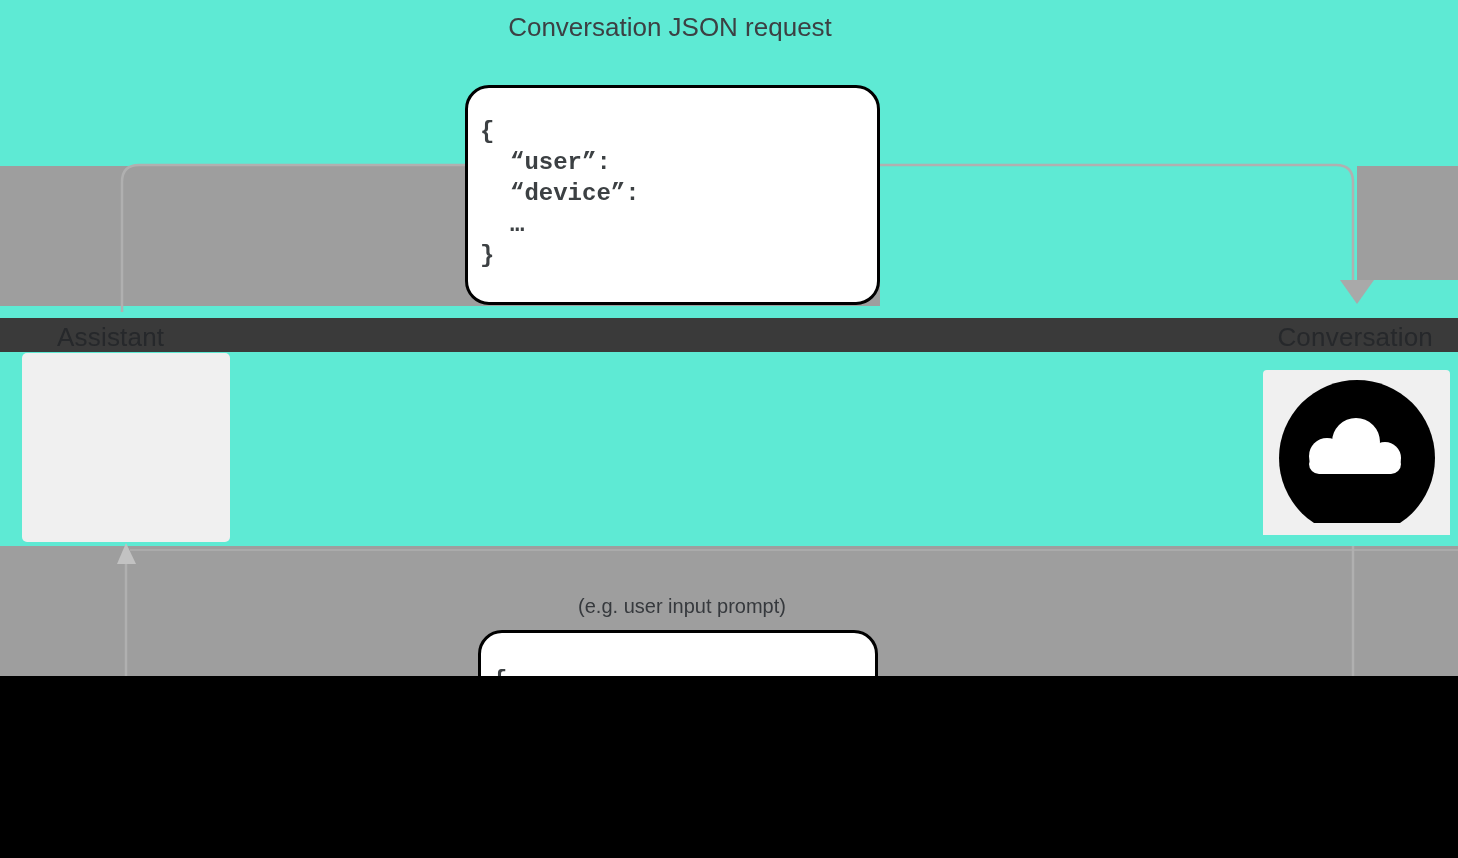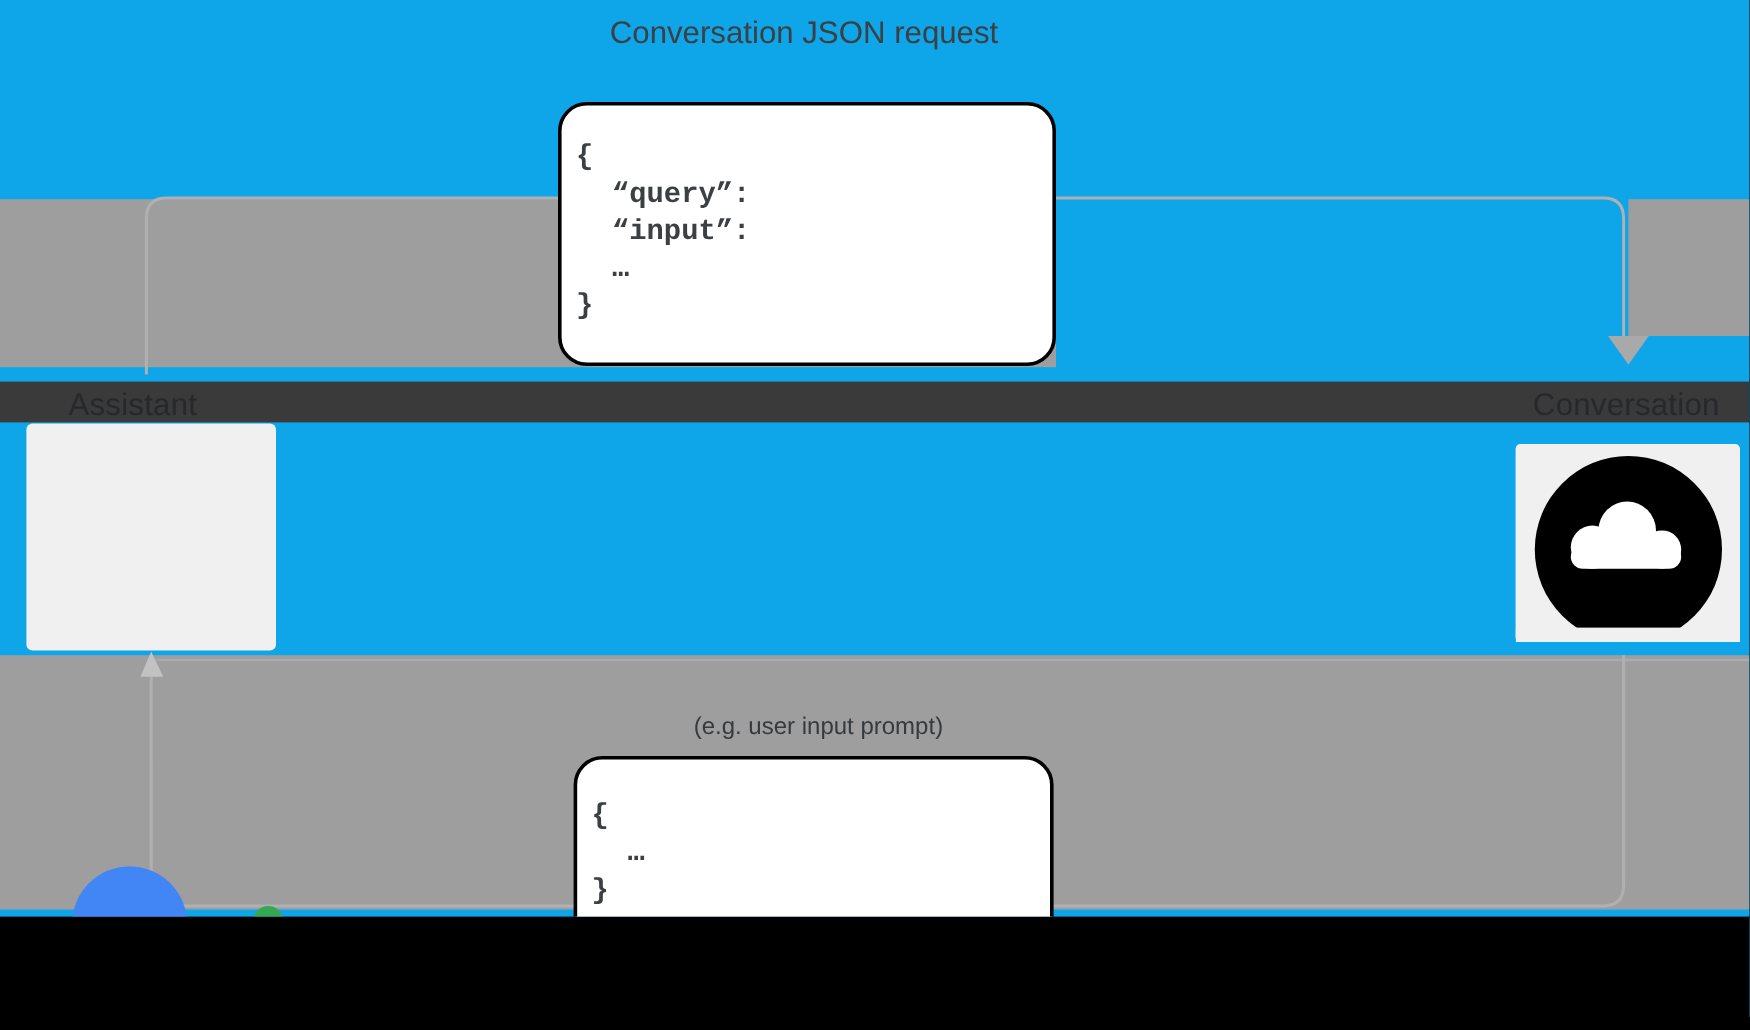--- a/index.html
+++ b/index.html
@@ -1,16 +1,16 @@
 <!DOCTYPE html>
 <html><head>
 <meta charset="utf-8">
 <style>
   html,body{margin:0;padding:0;background:#000;}
-  #canvas{position:relative;width:1458px;height:764px;background:#0ea5e9;overflow:hidden;
+  #canvas{position:relative;width:1458px;height:676px;background:#5eead4;overflow:hidden;
           font-family:"Liberation Sans",sans-serif;}
 
   
   .band{position:absolute;background:#9e9e9e;}
   #band-top{left:0;top:166px;width:880px;height:140px;}
   #block-top-right{left:1357px;top:166px;width:101px;height:114px;}
   #band-bottom{left:0;top:546px;width:1458px;height:212px;}
   #band-bottom-highlight{left:130px;top:549px;width:1328px;height:2px;background:rgba(255,255,255,.14);}
 
   
@@ -62,22 +62,22 @@
     <path d="M122,312 L122,182 Q122,165 139,165 L1336,165 Q1353,165 1353,182 L1353,280" stroke="#b0b0b0" stroke-width="2.5" fill="none"></path>
     <polygon points="1340,280 1374,280 1357,304" fill="#a9a9a9"></polygon>
     <path d="M1353,546 L1353,738 Q1353,755 1336,755 L143,755 Q126,755 126,738 L126,564" stroke="#b0b0b0" stroke-width="2.5" fill="none"></path>
     <polygon points="117,564 136,564 126,543" fill="#c2c2c2"></polygon>
   </svg>
 
   <div class="caption" id="cap-req-1">Conversation JSON request</div>
 
   <div class="card" id="request-card">
     <div class="code-line">{</div>
-    <div class="code-line indent">“query”:</div>
-    <div class="code-line indent">“input”:</div>
+    <div class="code-line indent">“user”:</div>
+    <div class="code-line indent">“device”:</div>
     <div class="code-line indent">…</div>
     <div class="code-line">}</div>
   </div>
 
   <div id="label-band"></div>
   <div class="node-label" id="assistant-label">Assistant</div>
   <div class="node-label" id="fulfillment-label">Conversation</div>
 
   <div id="assistant-tile">
     <div>

